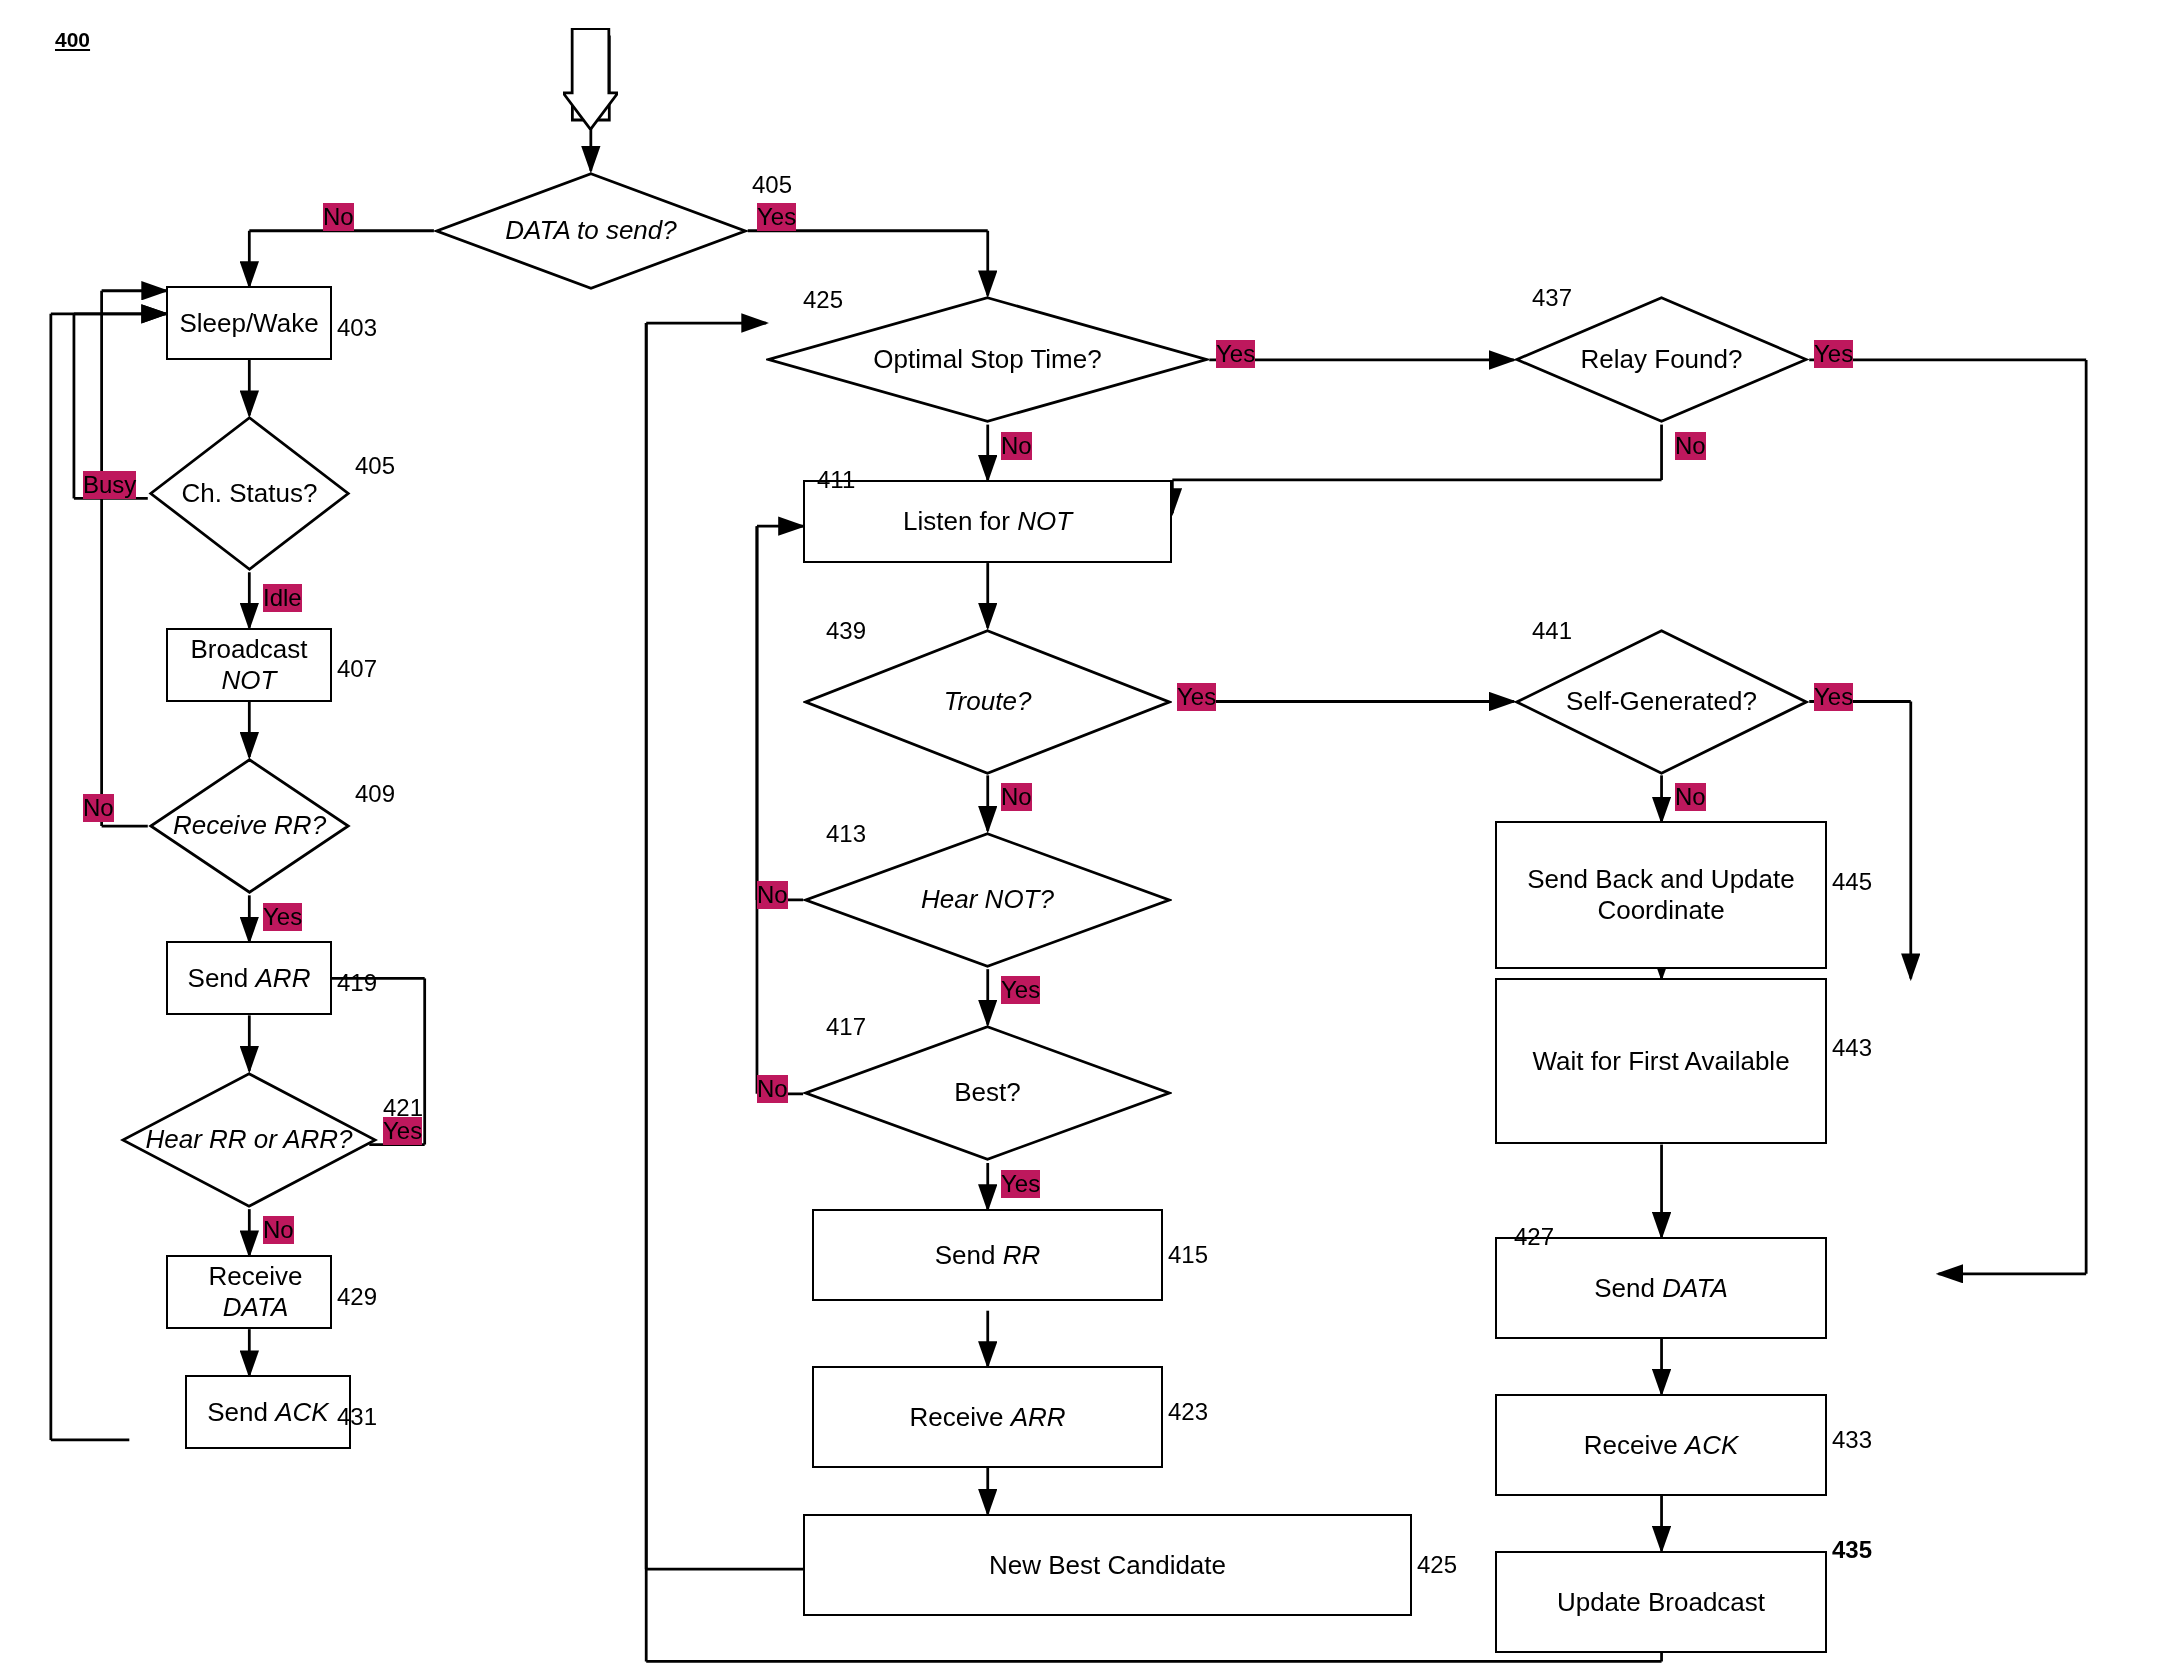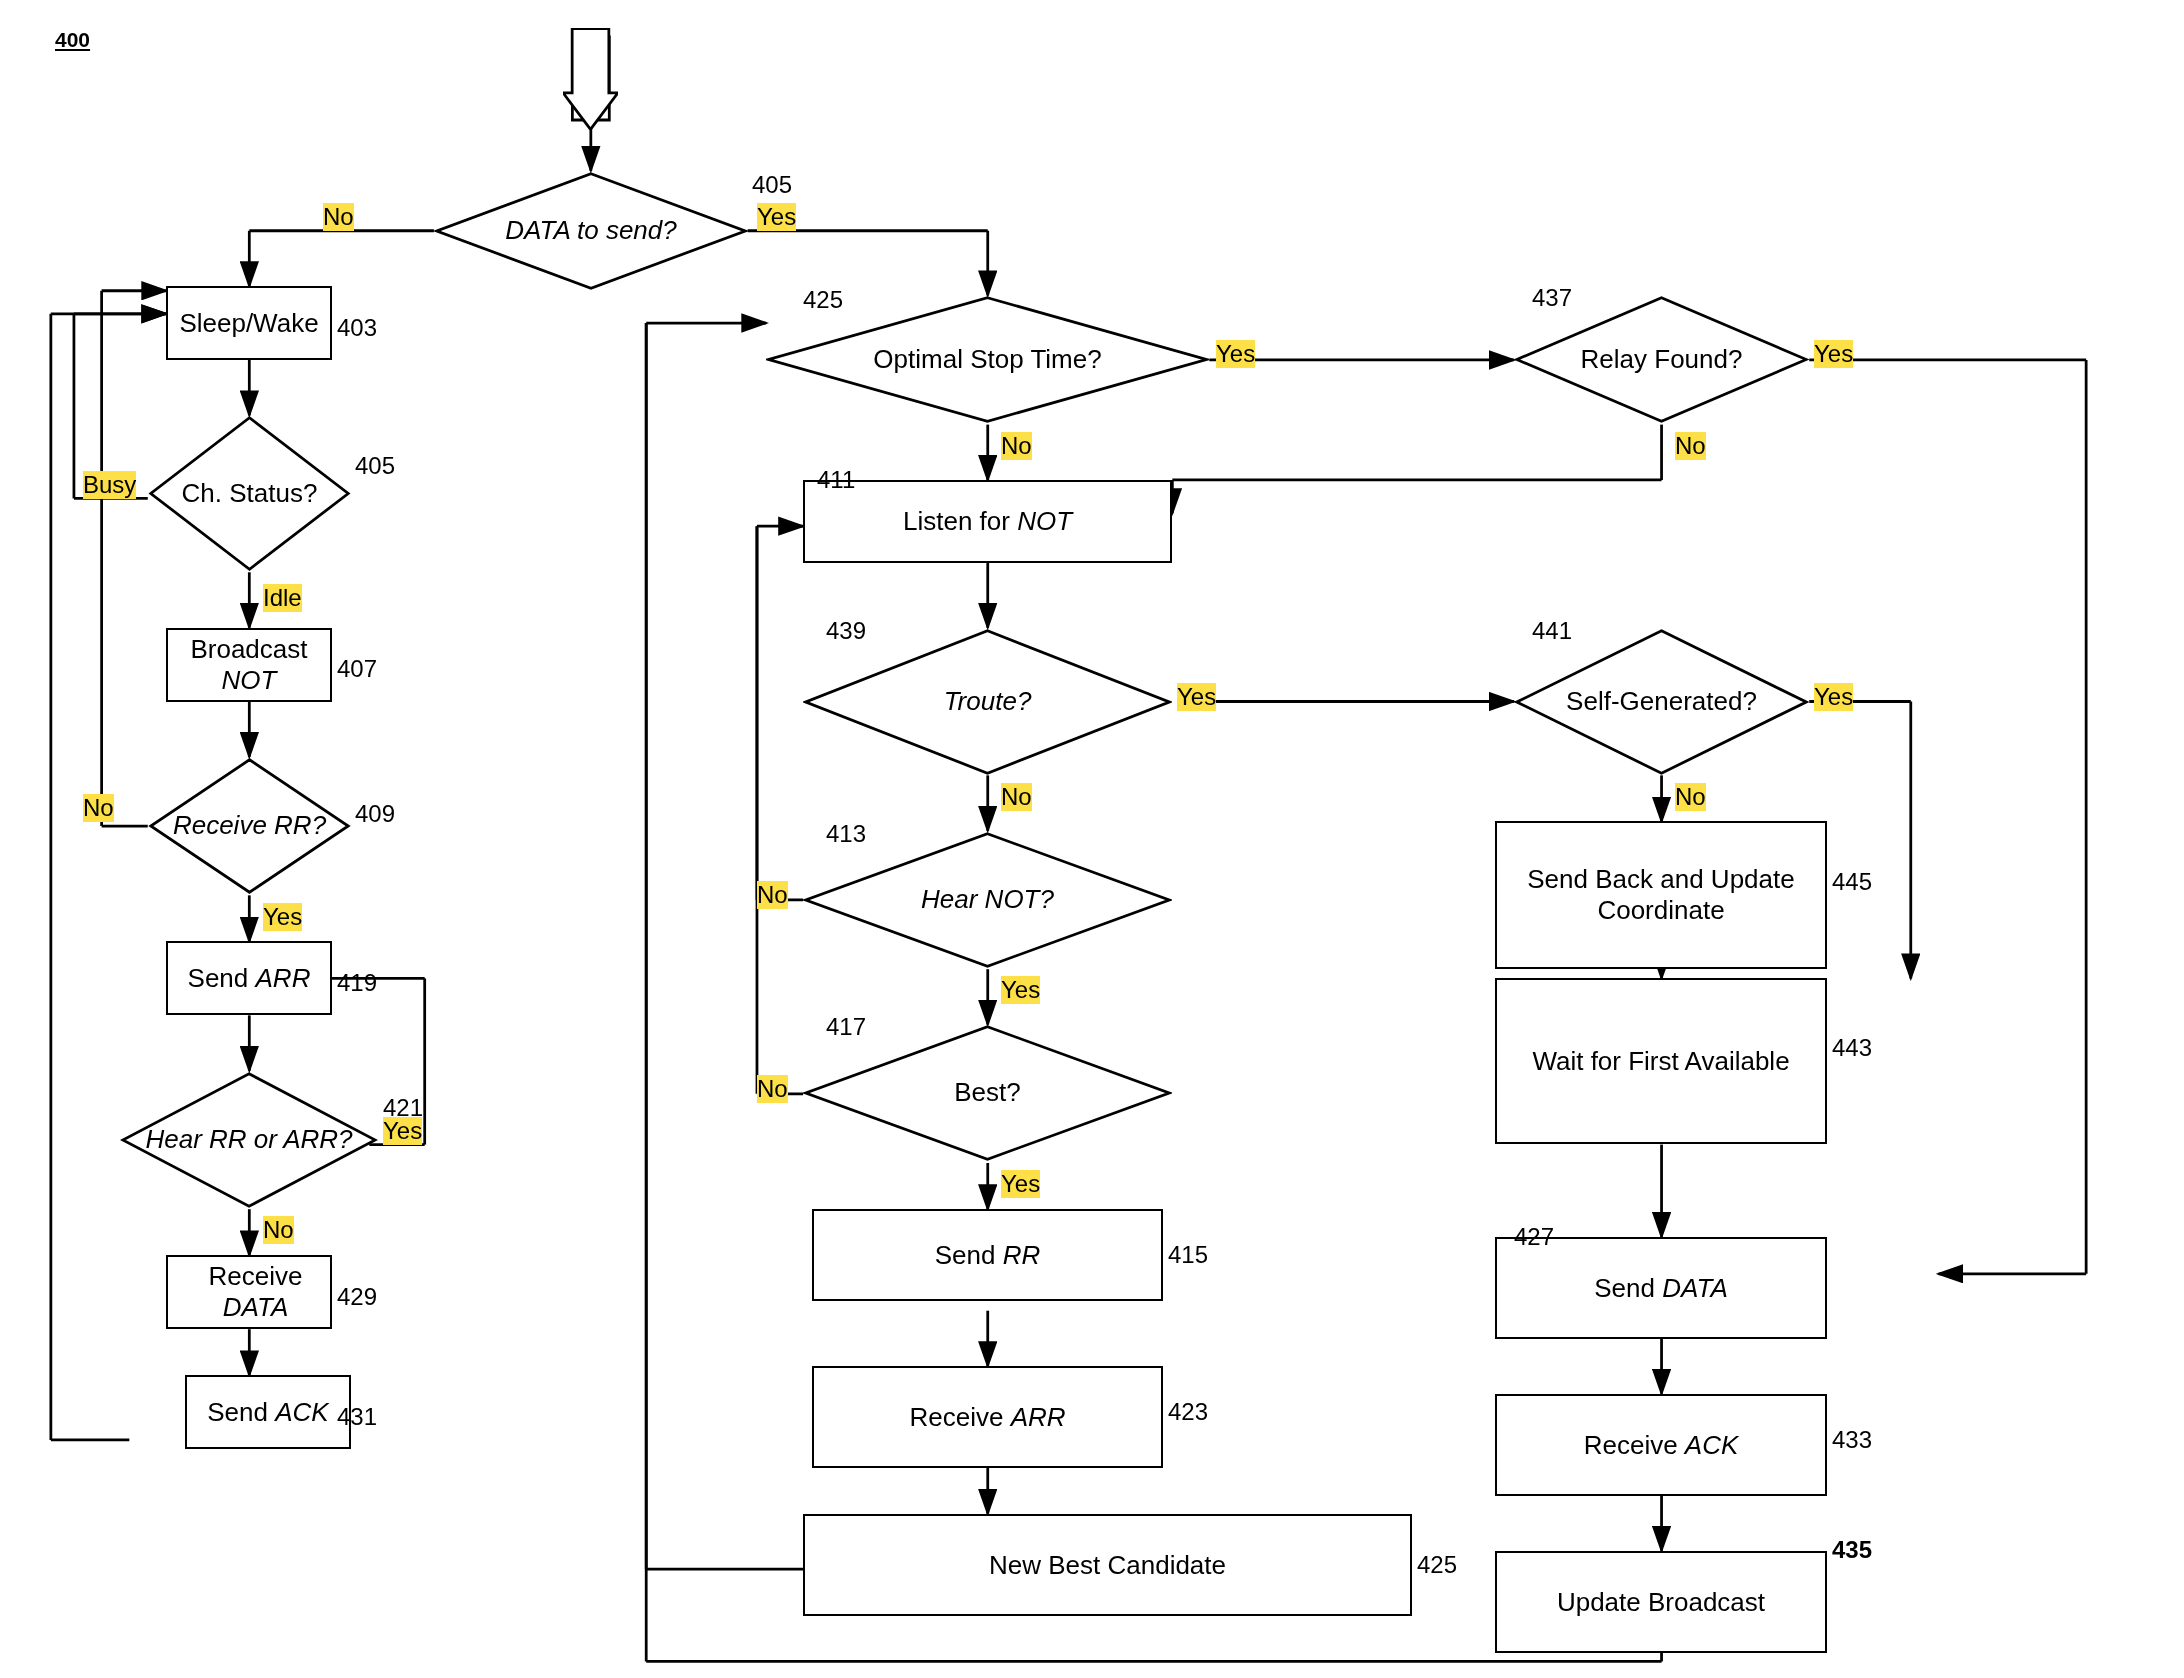--- a/index.html
+++ b/index.html
@@ -63,21 +63,21 @@
       font-style: italic;
       line-height: 1.2;
     }
     .diamond-text.normal {
       font-style: normal;
     }
     
     .arrow-label {
       position: absolute;
       font-size: 24px;
-      background: #fde047;
+      background: #be185d;
     }
     
     .ref-num {
       position: absolute;
       font-size: 24px;
     }
     em { font-style: italic; }
   </style>
 </head>
 <body>
@@ -225,21 +225,21 @@
   <div class="ref-num" style="left:337px;top:655px;">407</div>
 
   <div class="diamond-wrapper" style="left:148px;top:757px;width:203px;height:138px;">
     <div class="diamond">
       <svg viewBox="0 0 220 150" preserveAspectRatio="none">
           <polygon points="110,3 217,75 110,147 3,75" fill="white" stroke="black" stroke-width="3"></polygon>
         </svg>
       <div class="diamond-text">Receive <em>RR</em>?</div>
     </div>
   </div>
-  <div class="ref-num" style="left:355px;top:780px;margin-top:20px;">409</div>
+  <div class="ref-num" style="left:355px;top:780px;">409</div>
 
   <div class="box" style="left:166px;top:941px;width:166px;height:74px;">
     <span>Send <em>ARR</em></span>
   </div>
   <div class="ref-num" style="left:337px;top:969px;">419</div>
 
   <div class="diamond-wrapper" style="left:120px;top:1071px;width:258px;height:138px;">
     <div class="diamond">
       <svg viewBox="0 0 280 150" preserveAspectRatio="none">
           <polygon points="140,3 277,75 140,147 3,75" fill="white" stroke="black" stroke-width="3"></polygon>

